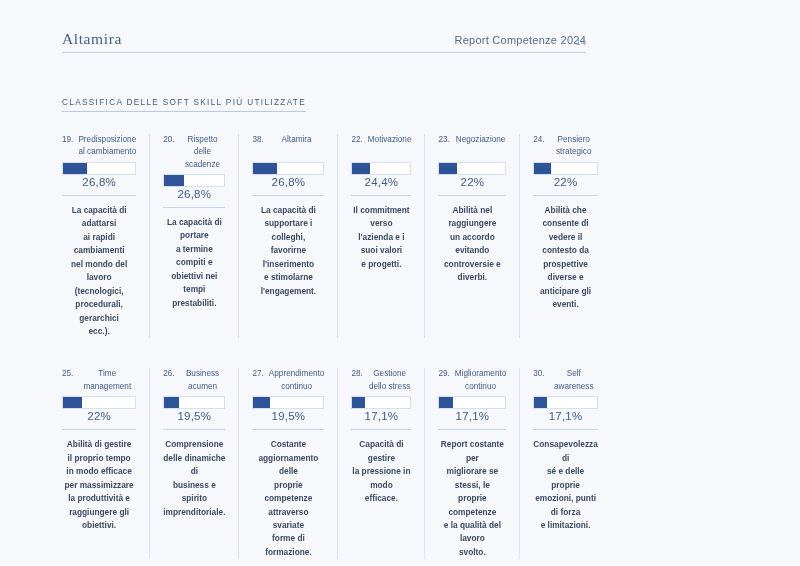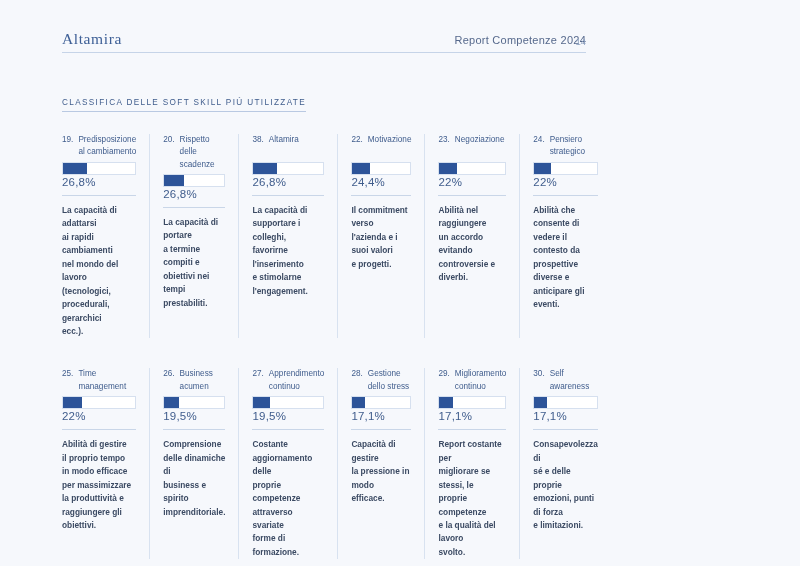--- a/index.html
+++ b/index.html
@@ -68,20 +68,21 @@
     padding-bottom: 4px;
     border-bottom: 1px solid #b9c9e2;
     text-transform: uppercase;
   }
 
   
   .grid {
     margin-top: 22px;
     display: grid;
     grid-template-columns: repeat(6, 1fr);
+    text-align: center;
   }
   .row-gap { height: 30px; grid-column: 1 / -1; }
 
   .card {
     position: relative;
     box-sizing: border-box;
     padding: 0 13px 0 0;
     min-height: 185px;
   }
   .card + .card {

